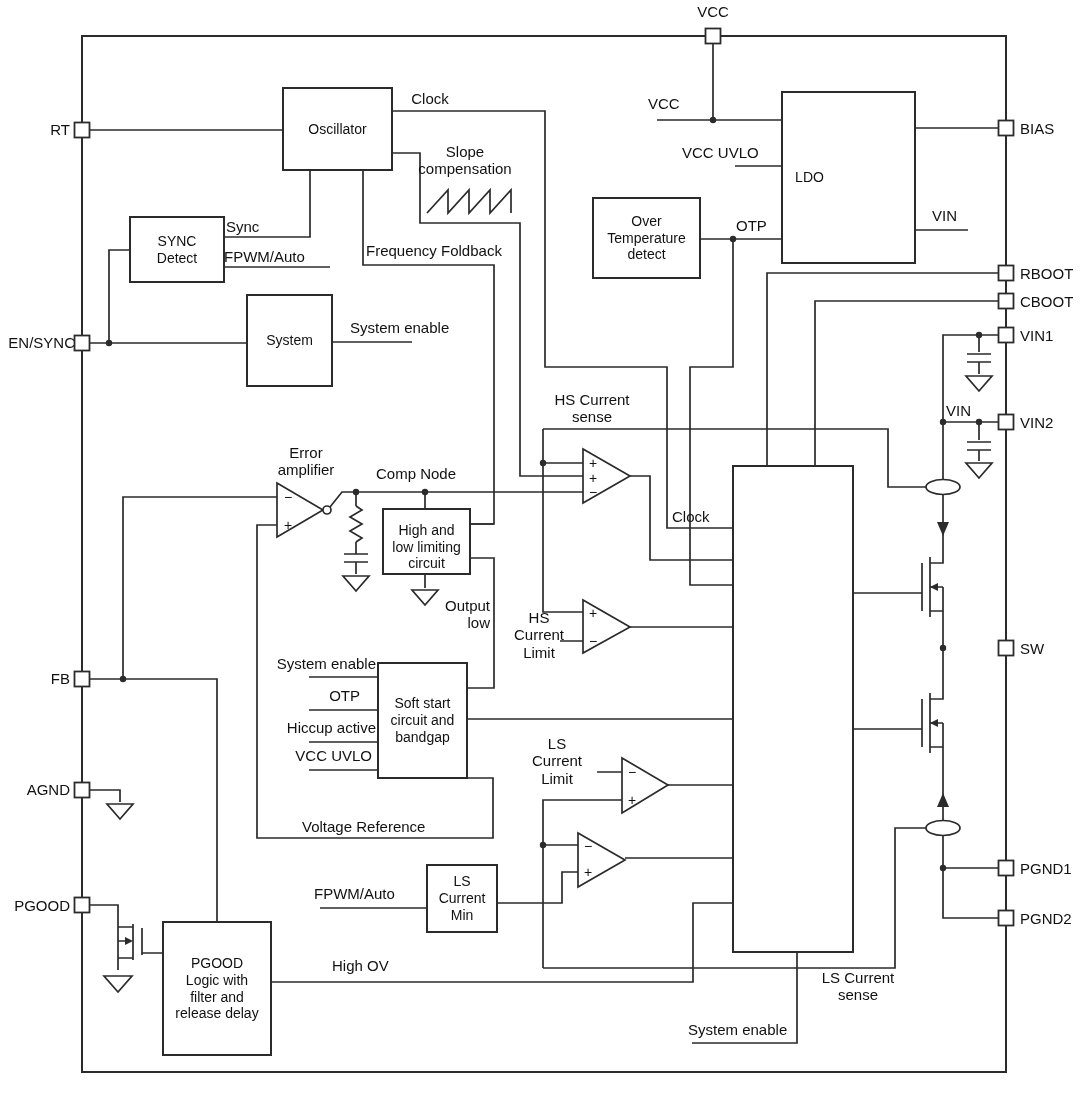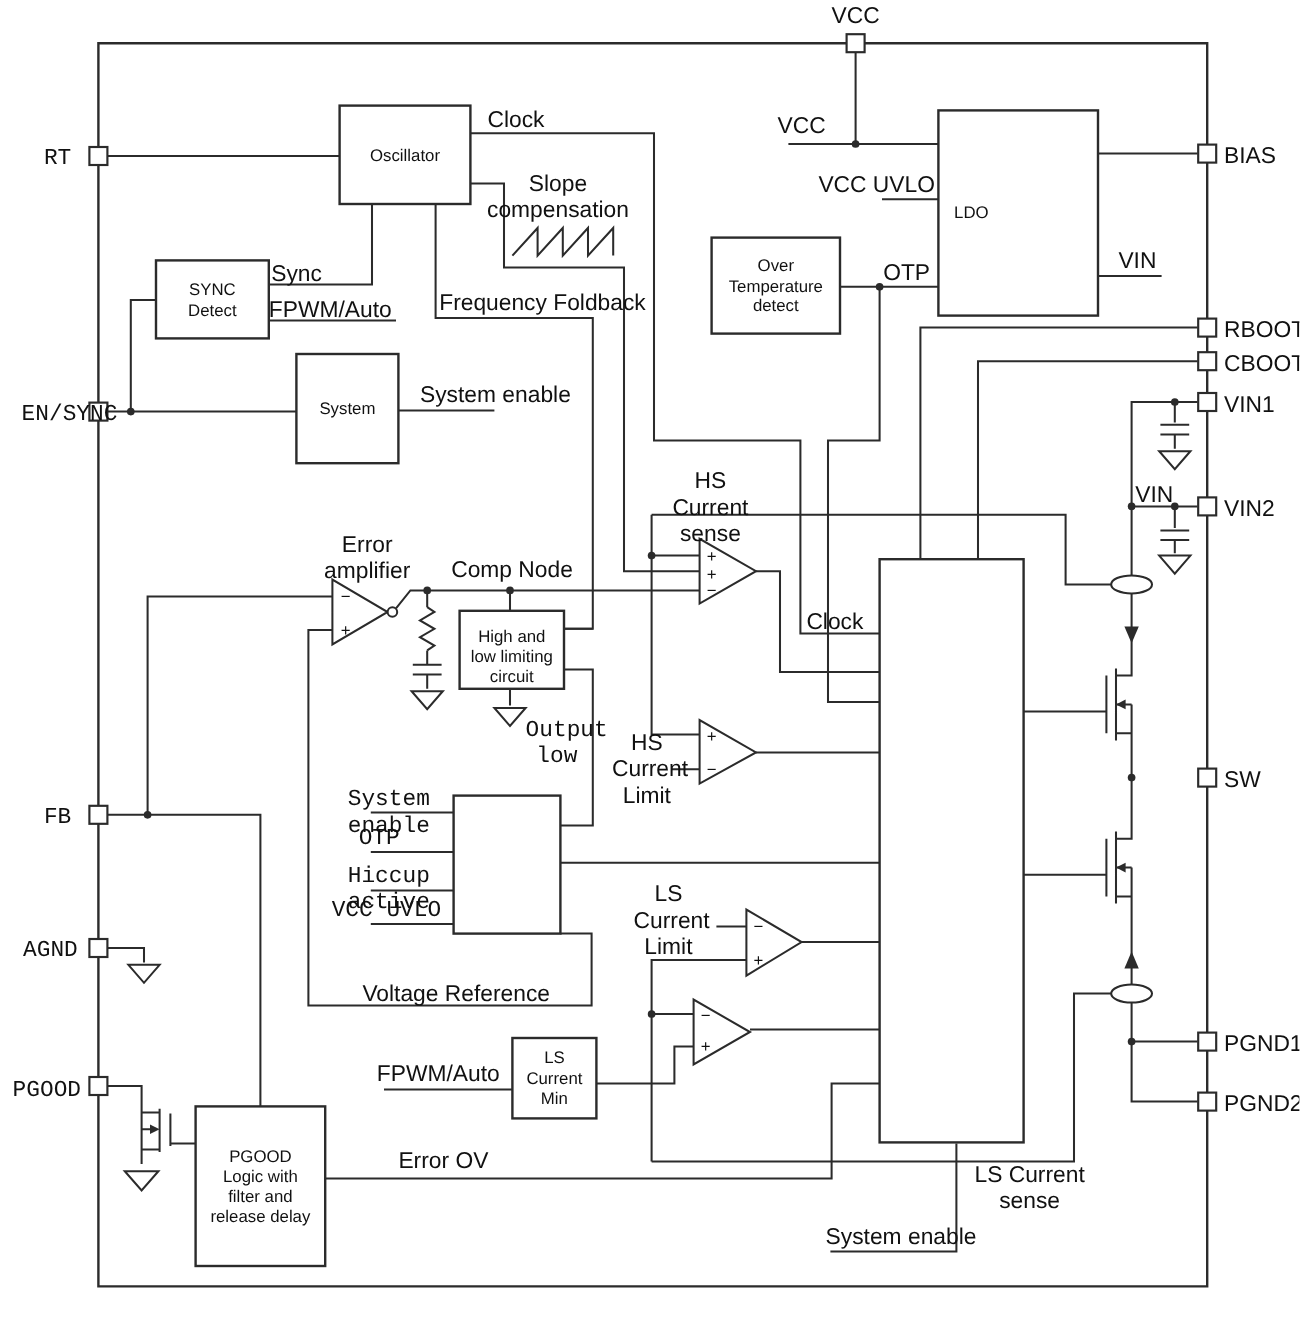--- a/index.html
+++ b/index.html
@@ -7,24 +7,24 @@
           font-family:"Liberation Sans",sans-serif;color:#111;overflow:hidden;}
   svg{position:absolute;left:0;top:0;}
   .wire{stroke:#2b2b2b;stroke-width:1.7;fill:none;}
   .thick{stroke-width:2;}
   .blk{fill:#ffffff;stroke:#2b2b2b;stroke-width:2;}
   .pin{fill:#ffffff;stroke:#2b2b2b;stroke-width:1.8;}
   .dot{fill:#2b2b2b;stroke:none;}
   .openshape{fill:#ffffff;stroke:#2b2b2b;stroke-width:1.7;}
   .filled{fill:#2b2b2b;stroke:none;}
   .pm{font:14px "Liberation Sans",sans-serif;fill:#111;}
-  .lbl{position:absolute;font-size:19px;line-height:1.16;white-space:pre-line;
+  .lbl{position:absolute;font-size:15px;line-height:1.16;white-space:pre-line;
        color:#111;pointer-events:none;}
   .ctr{text-align:center;}
-  .rgt{text-align:center;font-family:Liberation Mono, monospace;}
+  .rgt{text-align:right;}
   .blklbl{position:absolute;display:flex;align-items:center;justify-content:center;
           text-align:center;font-size:14px;line-height:1.2;white-space:pre-line;
           color:#111;pointer-events:none;}
 </style>
 </head>
 <body>
 
 <div class="canvas">
 
 <svg width="1083" height="1100" viewBox="0 0 1083 1100">
@@ -165,31 +165,34 @@
 <div class="blklbl" style="left:130px;top:217px;width:94px;height:65px">SYNC
 Detect</div>
 <div class="blklbl" style="left:247px;top:295px;width:85px;height:91px">System</div>
 <div class="blklbl" style="left:593px;top:198px;width:107px;height:80px">Over
 Temperature
 detect</div>
 <div class="blklbl" style="left:743px;top:92px;width:133px;height:171px">LDO</div>
 <div class="blklbl" style="left:383px;top:509px;width:87px;height:76px">High and
 low limiting
 circuit</div>
+<div class="blklbl" style="left:378px;top:663px;width:89px;height:115px">Soft start
+circuit and
+bandgap</div>
 <div class="blklbl" style="left:427px;top:865px;width:70px;height:67px">LS
 Current
 Min</div>
 <div class="blklbl" style="left:163px;top:922px;width:108px;height:133px">PGOOD
 Logic with
 filter and
 release delay</div>
 
 <div class="lbl ctr" style="left:683px;top:3px;width:60px">VCC</div>
 <div class="lbl rgt" style="left:26px;top:121px;width:44px">RT</div>
-<div class="lbl rgt" style="left:18px;top:334px;width:72px">EN/SYNC</div>
+<div class="lbl rgt" style="left:3px;top:334px;width:72px">EN/SYNC</div>
 <div class="lbl rgt" style="left:26px;top:670px;width:44px">FB</div>
 <div class="lbl rgt" style="left:14px;top:781px;width:56px">AGND</div>
 <div class="lbl rgt" style="left:8px;top:897px;width:62px">PGOOD</div>
 <div class="lbl" style="left:1020px;top:120px">BIAS</div>
 <div class="lbl" style="left:1020px;top:265px">RBOOT</div>
 <div class="lbl" style="left:1020px;top:293px">CBOOT</div>
 <div class="lbl" style="left:1020px;top:327px">VIN1</div>
 <div class="lbl" style="left:1020px;top:414px">VIN2</div>
 <div class="lbl" style="left:1020px;top:640px">SW</div>
 <div class="lbl" style="left:1020px;top:860px">PGND1</div>
@@ -219,19 +222,19 @@
 Limit</div>
 <div class="lbl rgt" style="left:272px;top:655px;width:104px">System enable</div>
 <div class="lbl rgt" style="left:272px;top:687px;width:88px">OTP</div>
 <div class="lbl rgt" style="left:272px;top:719px;width:104px">Hiccup active</div>
 <div class="lbl rgt" style="left:272px;top:747px;width:100px">VCC UVLO</div>
 <div class="lbl" style="left:302px;top:818px">Voltage Reference</div>
 <div class="lbl ctr" style="left:528px;top:735px;width:58px">LS
 Current
 Limit</div>
 <div class="lbl" style="left:314px;top:885px">FPWM/Auto</div>
-<div class="lbl" style="left:332px;top:957px">Error OV</div>
+<div class="lbl" style="left:332px;top:957px">High OV</div>
 <div class="lbl ctr" style="left:812px;top:969px;width:92px">LS Current
 sense</div>
 <div class="lbl" style="left:688px;top:1021px">System enable</div>
 <div class="lbl" style="left:946px;top:402px">VIN</div>
 
 </div>
 
 </body></html>

